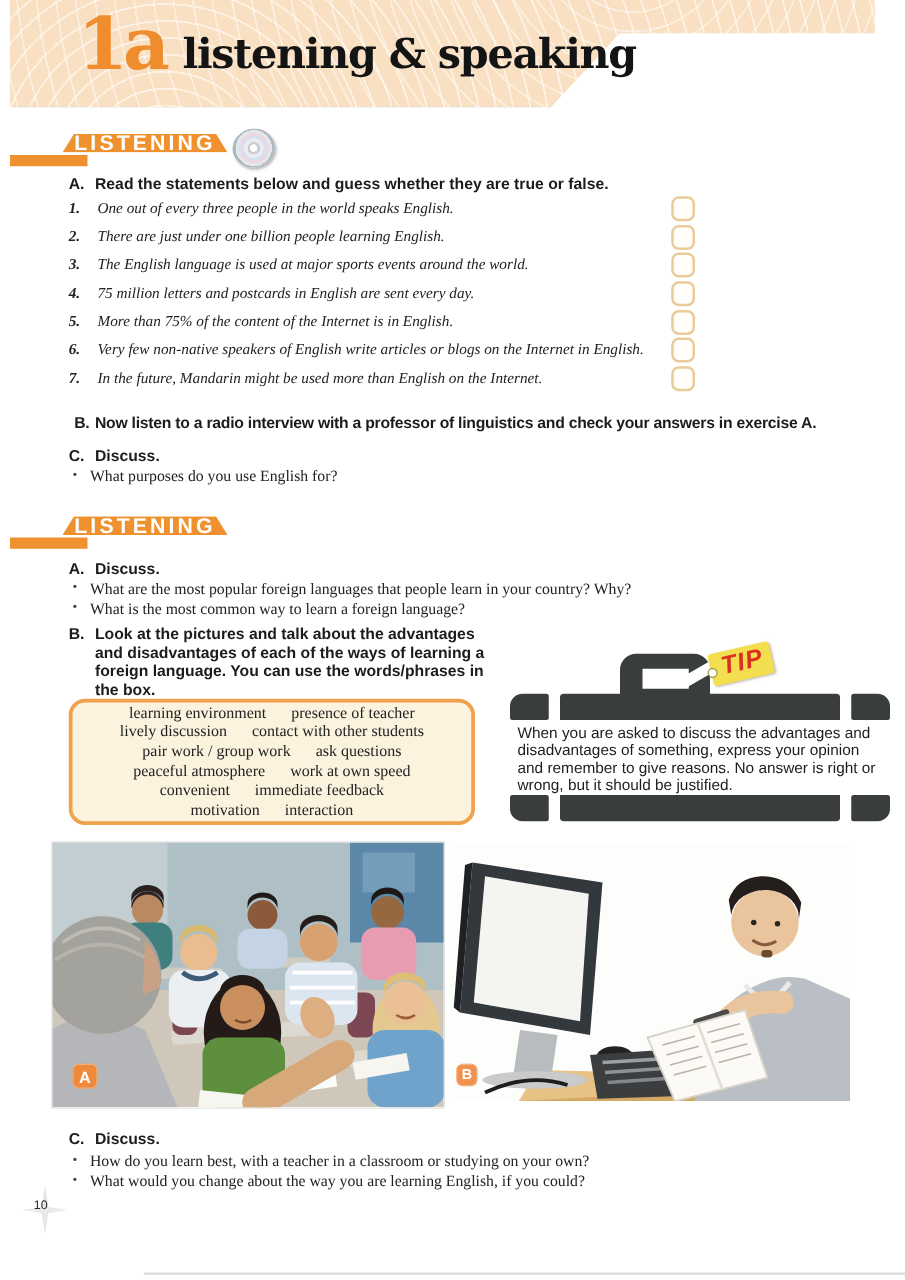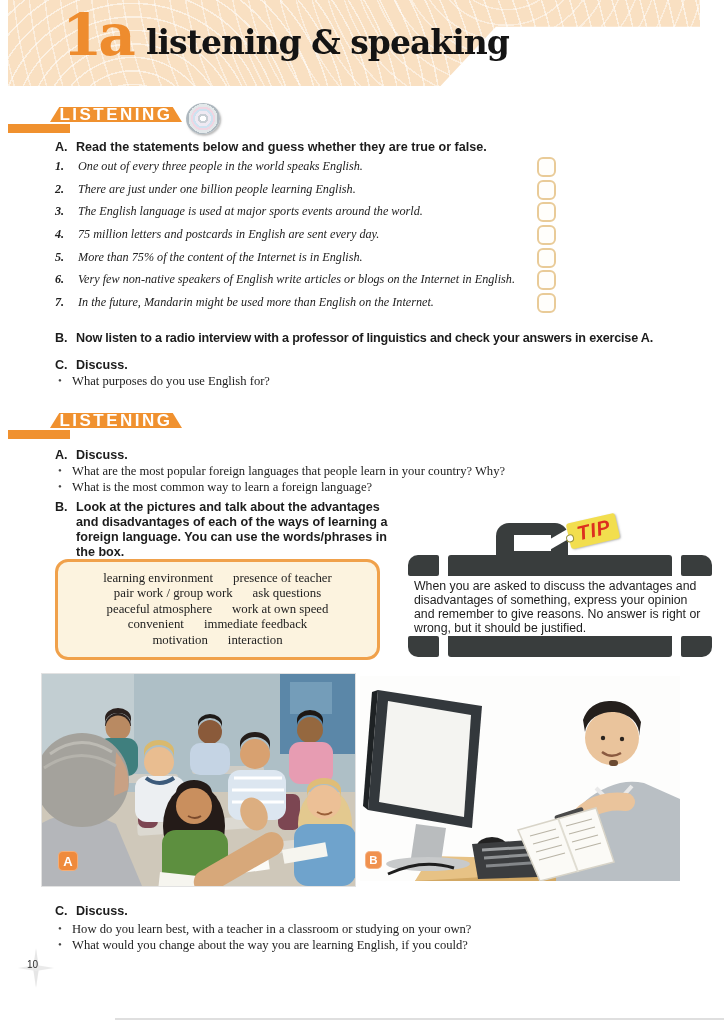--- a/index.html
+++ b/index.html
@@ -136,21 +136,21 @@
     <li class="stmt">
       <span class="num">6.</span><span>Very few non-native speakers of English write articles or blogs on the Internet in English.</span>
       <span class="checkbox"></span>
     </li>
     <li class="stmt">
       <span class="num">7.</span><span>In the future, Mandarin might be used more than English on the Internet.</span>
       <span class="checkbox"></span>
     </li>
   </ol>
 
-  <div class="ex-head" style="left:55px;top:330px;letter-spacing:-0.2px;">
+  <div class="ex-head" style="left:55px;top:330px;letter-spacing:-0.2px;text-align:center;">
     <span class="ex-label">B.</span><span>Now listen to a radio interview with a professor of linguistics and check your answers in exercise A.</span>
   </div>
 
   <div class="ex-head" style="left:55px;top:357px;">
     <span class="ex-label">C.</span><span>Discuss.</span>
   </div>
   <ul class="bullets" style="left:55px;top:374px;">
     <li>What purposes do you use English for?</li>
   </ul>
 
@@ -169,20 +169,24 @@
 
   <div class="ex-head wrap" style="left:55px;top:500px;width:348px;white-space:normal;line-height:15px;">
     <span class="ex-label" style="float:left;">B.</span>
     <span style="display:block;margin-left:21px;">Look at the pictures and talk about the advantages and disadvantages of each of the ways of learning a foreign language. You can use the words/phrases in the box.</span>
   </div>
 
   <div class="word-box">
     <div class="word-row">
       <span>learning environment</span>
       <span>presence of teacher</span>
+    </div>
+    <div class="word-row">
+      <span>lively discussion</span>
+      <span>contact with other students</span>
     </div>
     <div class="word-row">
       <span>pair work / group work</span>
       <span>ask questions</span>
     </div>
     <div class="word-row">
       <span>peaceful atmosphere</span>
       <span>work at own speed</span>
     </div>
     <div class="word-row">

